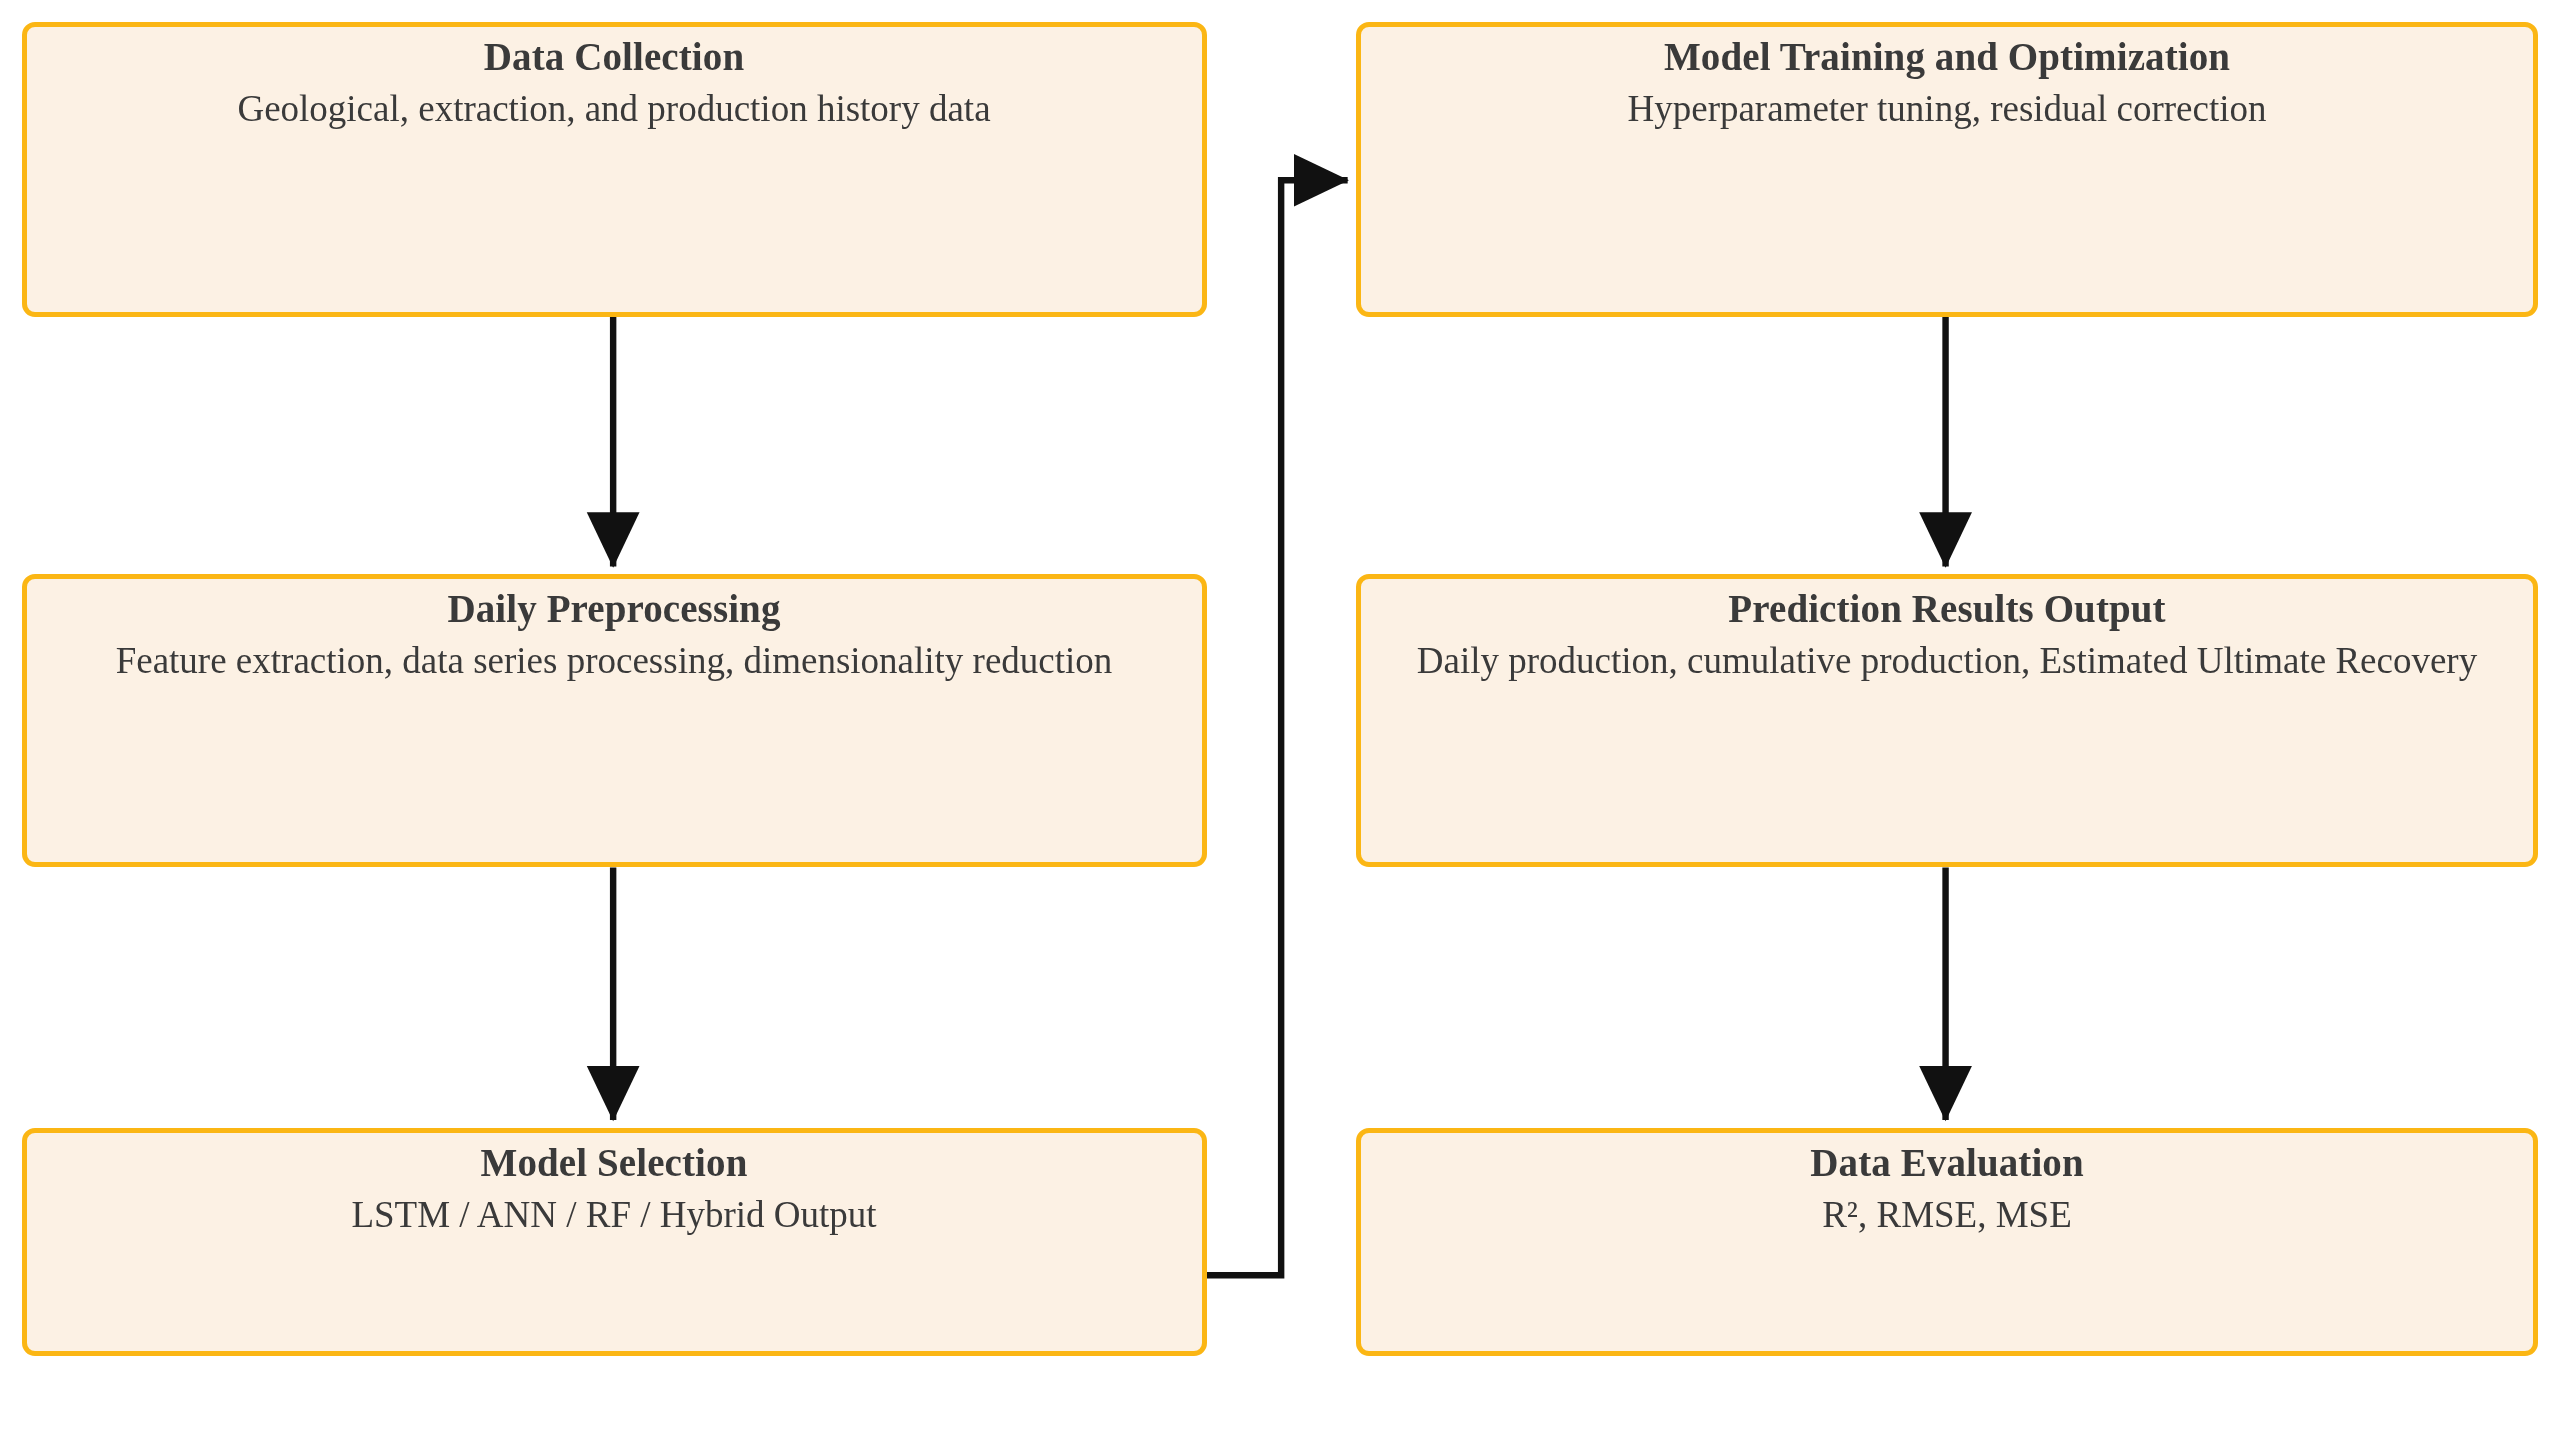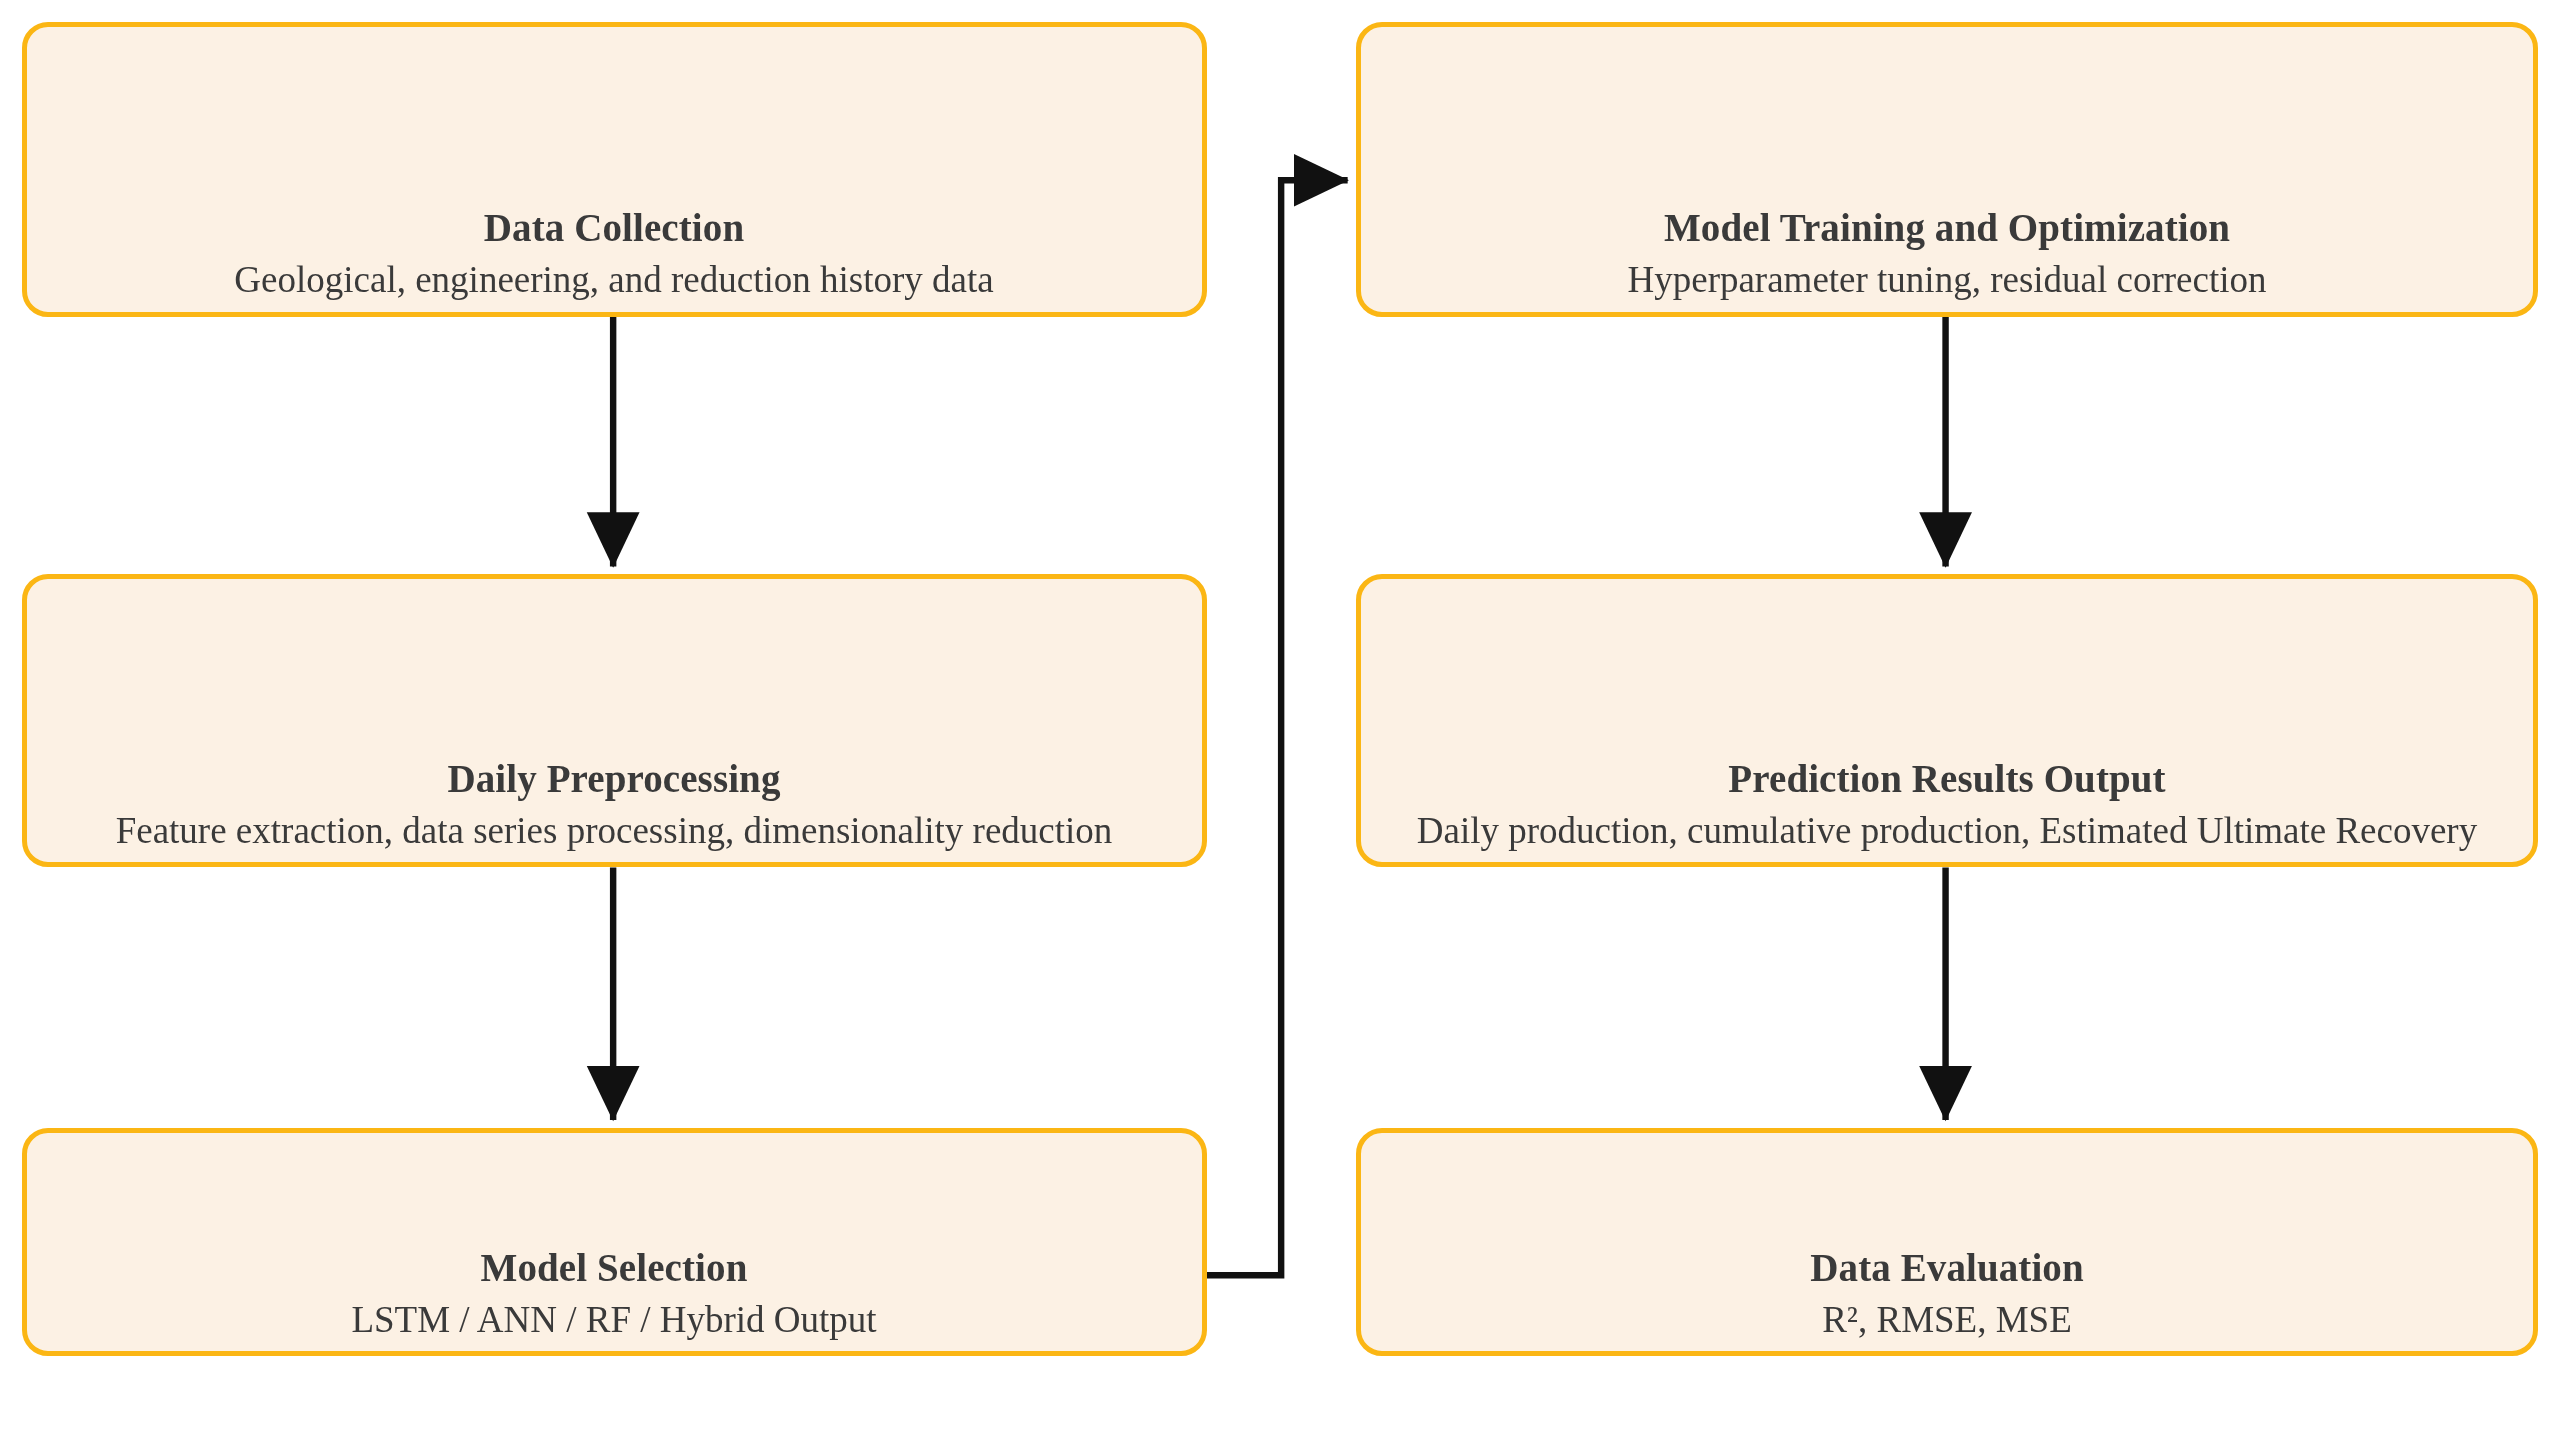--- a/index.html
+++ b/index.html
@@ -6,25 +6,25 @@
   body{width:2563px;height:1454px;position:relative;overflow:hidden;
        font-family:"Liberation Serif","DejaVu Serif",serif;}
 
   #canvas{position:absolute;left:0;top:0;width:2563px;height:1454px;}
 
   .node{
     position:absolute;
     box-sizing:border-box;
     background:#FCF1E4;
     border:5.7px solid #FBB614;
-    border-radius:26px;
+    border-radius:13px;
     display:flex;
     flex-direction:column;
     align-items:center;
-    justify-content:flex-end;
+    justify-content:flex-start;
     text-align:center;
     color:#3A3A3A;
     padding:7.2px 24px;
   }
   .node .title{
     font-weight:bold;
     font-size:39px;
     line-height:1.16;
     letter-spacing:0.1px;
     margin:0 0 5.7px 0;
@@ -75,21 +75,21 @@
       <line x1="2720" y1="443" x2="2720" y2="792" stroke="#111111" stroke-width="9" marker-end="url(#arrowhead)"></line>
     </g>
 
     <g>
       <line x1="2720" y1="1213" x2="2720" y2="1566" stroke="#111111" stroke-width="9" marker-end="url(#arrowhead)"></line>
     </g>
   </svg>
 
   <div class="node col-left row1">
     <div class="title">Data Collection</div>
-    <div class="desc">Geological, engineering, and reduction history data</div>
+    <div class="desc">Geological, extraction, and production history data</div>
   </div>
 
   <div class="node col-left row2">
     <div class="title">Daily Preprocessing</div>
     <div class="desc">Feature extraction, data series processing, dimensionality reduction</div>
   </div>
 
   <div class="node col-left row3">
     <div class="title">Model Selection</div>
     <div class="desc">LSTM / ANN / RF / Hybrid Output</div>

